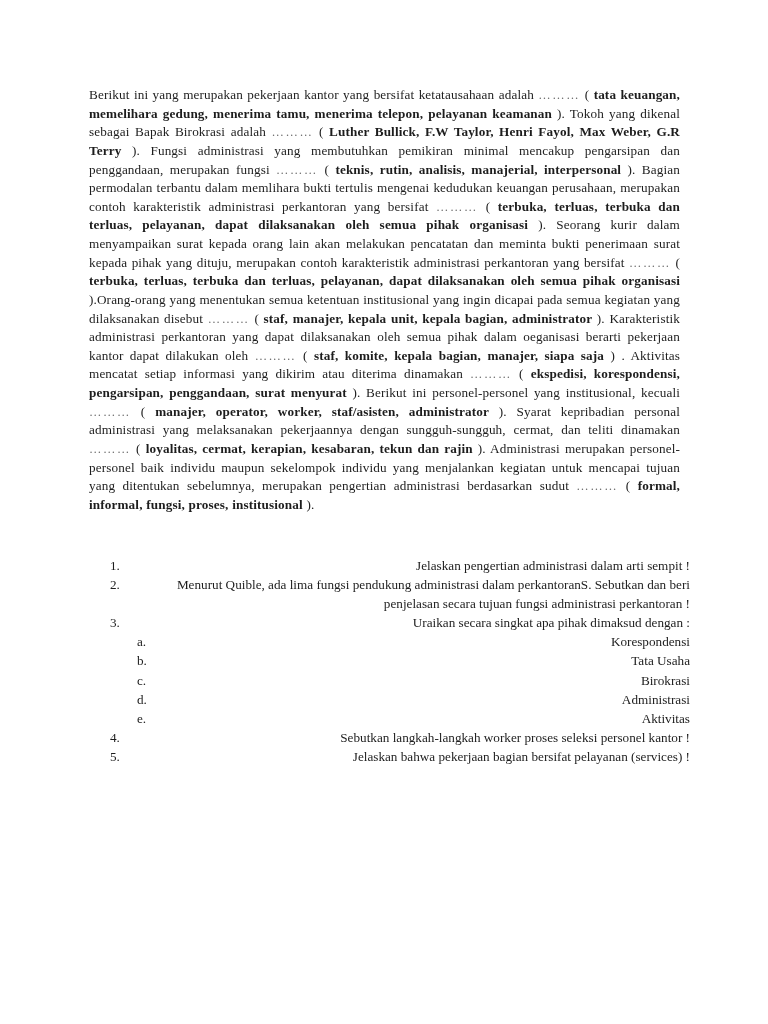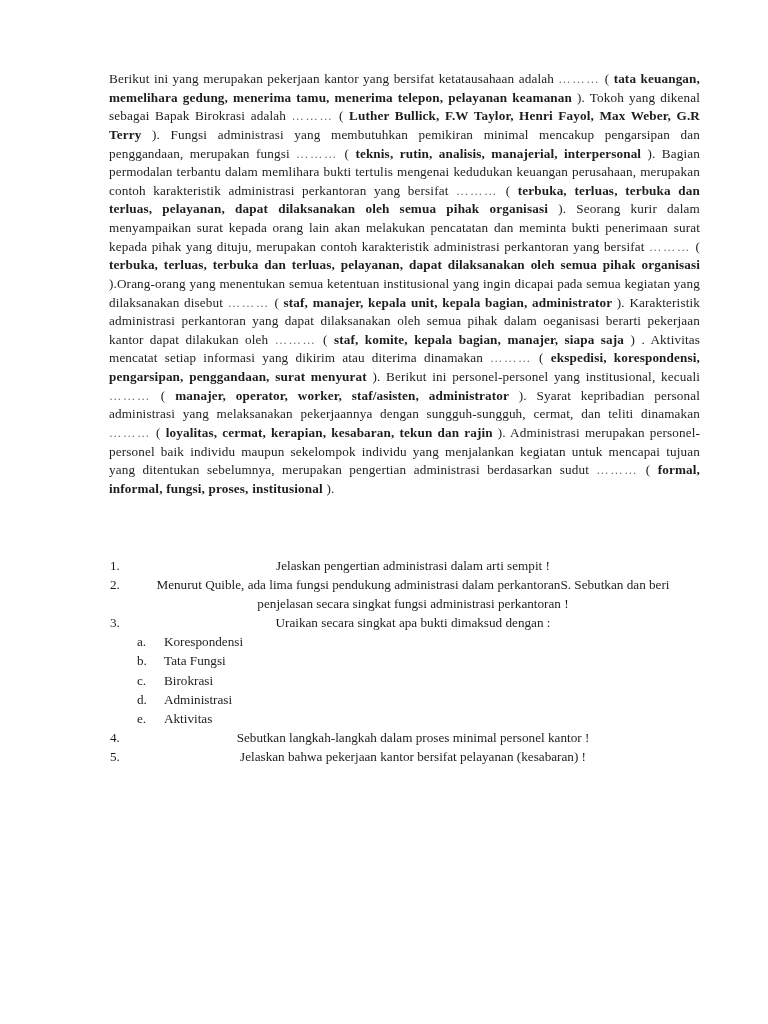--- a/index.html
+++ b/index.html
@@ -22,23 +22,22 @@
     top: 0;
     width: 768px;
     height: 1024px;
     background: #ffffff;
   }
 
   
   .body-block {
     position: absolute;
     left: 89px;
-    top: 70px;
+    top: 86px;
     width: 591px;
-    margin-left: 20px;
   }
 
   .para {
     margin: 0;
     font-size: 13.2px;
     line-height: 18.62px;
     text-align: justify;
     text-justify: inter-word;
     letter-spacing: 0.01em;
     word-spacing: 0.02em;
@@ -74,21 +73,21 @@
   }
 
   .qmark {
     flex: 0 0 26px;
     text-align: left;
     padding-right: 0;
   }
 
   .qtext {
     flex: 1 1 auto;
-    text-align: center;
+    text-align: right;
   }
 
   
   .sublist {
     margin: 0;
     padding: 0;
   }
 
   .subrow {
     display: flex;
@@ -97,69 +96,70 @@
   }
 
   .submark {
     flex: 0 0 27px;
     margin-left: 27px;
     text-align: left;
   }
 
   .subtext {
     flex: 1 1 auto;
+    text-align: right;
   }
 </style>
 </head>
 <body>
 
 <div class="page">
 
   <div class="body-block">
     <p class="para" id="exam-paragraph"><span>Berikut ini yang merupakan pekerjaan kantor yang bersifat ketatausahaan adalah </span><span class="blank">………</span><span> ( </span><b>tata keuangan, memelihara gedung, menerima tamu, menerima telepon, pelayanan keamanan</b><span> ). Tokoh yang dikenal sebagai Bapak Birokrasi adalah </span><span class="blank">………</span><span> ( </span><b>Luther Bullick, F.W Taylor, Henri Fayol, Max Weber, G.R Terry</b><span> ). Fungsi administrasi yang membutuhkan pemikiran minimal mencakup pengarsipan dan penggandaan, merupakan fungsi </span><span class="blank">………</span><span> ( </span><b>teknis, rutin, analisis, manajerial, interpersonal</b><span> ). Bagian permodalan terbantu dalam memlihara bukti tertulis mengenai kedudukan keuangan perusahaan, merupakan contoh karakteristik administrasi perkantoran yang bersifat </span><span class="blank">………</span><span> ( </span><b>terbuka, terluas, terbuka dan terluas, pelayanan, dapat dilaksanakan oleh semua pihak organisasi</b><span> ). Seorang kurir dalam menyampaikan surat kepada orang lain akan melakukan pencatatan dan meminta bukti penerimaan surat kepada pihak yang dituju, merupakan contoh karakteristik administrasi perkantoran yang bersifat </span><span class="blank">………</span><span> ( </span><b>terbuka, terluas, terbuka dan terluas, pelayanan, dapat dilaksanakan oleh semua pihak organisasi</b><span> ).Orang-orang yang menentukan semua ketentuan institusional yang ingin dicapai pada semua kegiatan yang dilaksanakan disebut </span><span class="blank">………</span><span> ( </span><b>staf, manajer, kepala unit, kepala bagian, administrator</b><span> ). Karakteristik administrasi perkantoran yang dapat dilaksanakan oleh semua pihak dalam oeganisasi berarti pekerjaan kantor dapat dilakukan oleh </span><span class="blank">………</span><span> ( </span><b>staf, komite, kepala bagian, manajer, siapa saja</b><span> ) . Aktivitas mencatat setiap informasi yang dikirim atau diterima dinamakan  </span><span class="blank">………</span><span> ( </span><b>ekspedisi, korespondensi, pengarsipan, penggandaan, surat menyurat</b><span> ). Berikut ini personel-personel yang institusional, kecuali  </span><span class="blank">………</span><span> ( </span><b>manajer, operator, worker, staf/asisten, administrator</b><span> ). Syarat kepribadian personal administrasi yang melaksanakan pekerjaannya dengan sungguh-sungguh, cermat, dan teliti dinamakan  </span><span class="blank">………</span><span> ( </span><b>loyalitas, cermat, kerapian, kesabaran, tekun dan rajin</b><span> ). Administrasi merupakan personel-personel baik individu maupun sekelompok individu yang menjalankan kegiatan untuk mencapai tujuan yang ditentukan sebelumnya, merupakan pengertian administrasi berdasarkan sudut </span><span class="blank">………</span><span> ( </span><b>formal, informal, fungsi, proses, institusional</b><span> ).</span></p>
   </div>
 
   <div class="qlist" id="question-list">
       <div class="qrow">
         <span class="qmark">1.</span>
         <span class="qtext">Jelaskan pengertian administrasi dalam arti sempit !</span>
       </div>
       <div class="qrow">
         <span class="qmark">2.</span>
-        <span class="qtext">Menurut Quible, ada lima fungsi pendukung administrasi dalam perkantoranS. Sebutkan dan beri penjelasan secara singkat fungsi administrasi perkantoran !</span>
+        <span class="qtext">Menurut Quible, ada lima fungsi pendukung administrasi dalam perkantoranS. Sebutkan dan beri penjelasan secara tujuan fungsi administrasi perkantoran !</span>
       </div>
       <div class="qrow">
         <span class="qmark">3.</span>
-        <span class="qtext">Uraikan secara singkat apa bukti dimaksud dengan :</span>
+        <span class="qtext">Uraikan secara singkat apa pihak dimaksud dengan :</span>
       </div>
       <div class="sublist">
         <div class="subrow">
           <span class="submark">a.</span>
           <span class="subtext">Korespondensi</span>
         </div>
         <div class="subrow">
           <span class="submark">b.</span>
-          <span class="subtext">Tata Fungsi</span>
+          <span class="subtext">Tata Usaha</span>
         </div>
         <div class="subrow">
           <span class="submark">c.</span>
           <span class="subtext">Birokrasi</span>
         </div>
         <div class="subrow">
           <span class="submark">d.</span>
           <span class="subtext">Administrasi</span>
         </div>
         <div class="subrow">
           <span class="submark">e.</span>
           <span class="subtext">Aktivitas</span>
         </div>
       </div>
       <div class="qrow">
         <span class="qmark">4.</span>
-        <span class="qtext">Sebutkan langkah-langkah dalam proses minimal personel kantor !</span>
+        <span class="qtext">Sebutkan langkah-langkah worker proses seleksi personel kantor !</span>
       </div>
       <div class="qrow">
         <span class="qmark">5.</span>
-        <span class="qtext">Jelaskan bahwa pekerjaan kantor bersifat pelayanan (kesabaran) !</span>
+        <span class="qtext">Jelaskan bahwa pekerjaan bagian bersifat pelayanan (services) !</span>
       </div>
     </div>
 
 </div>
 
 </body></html>

